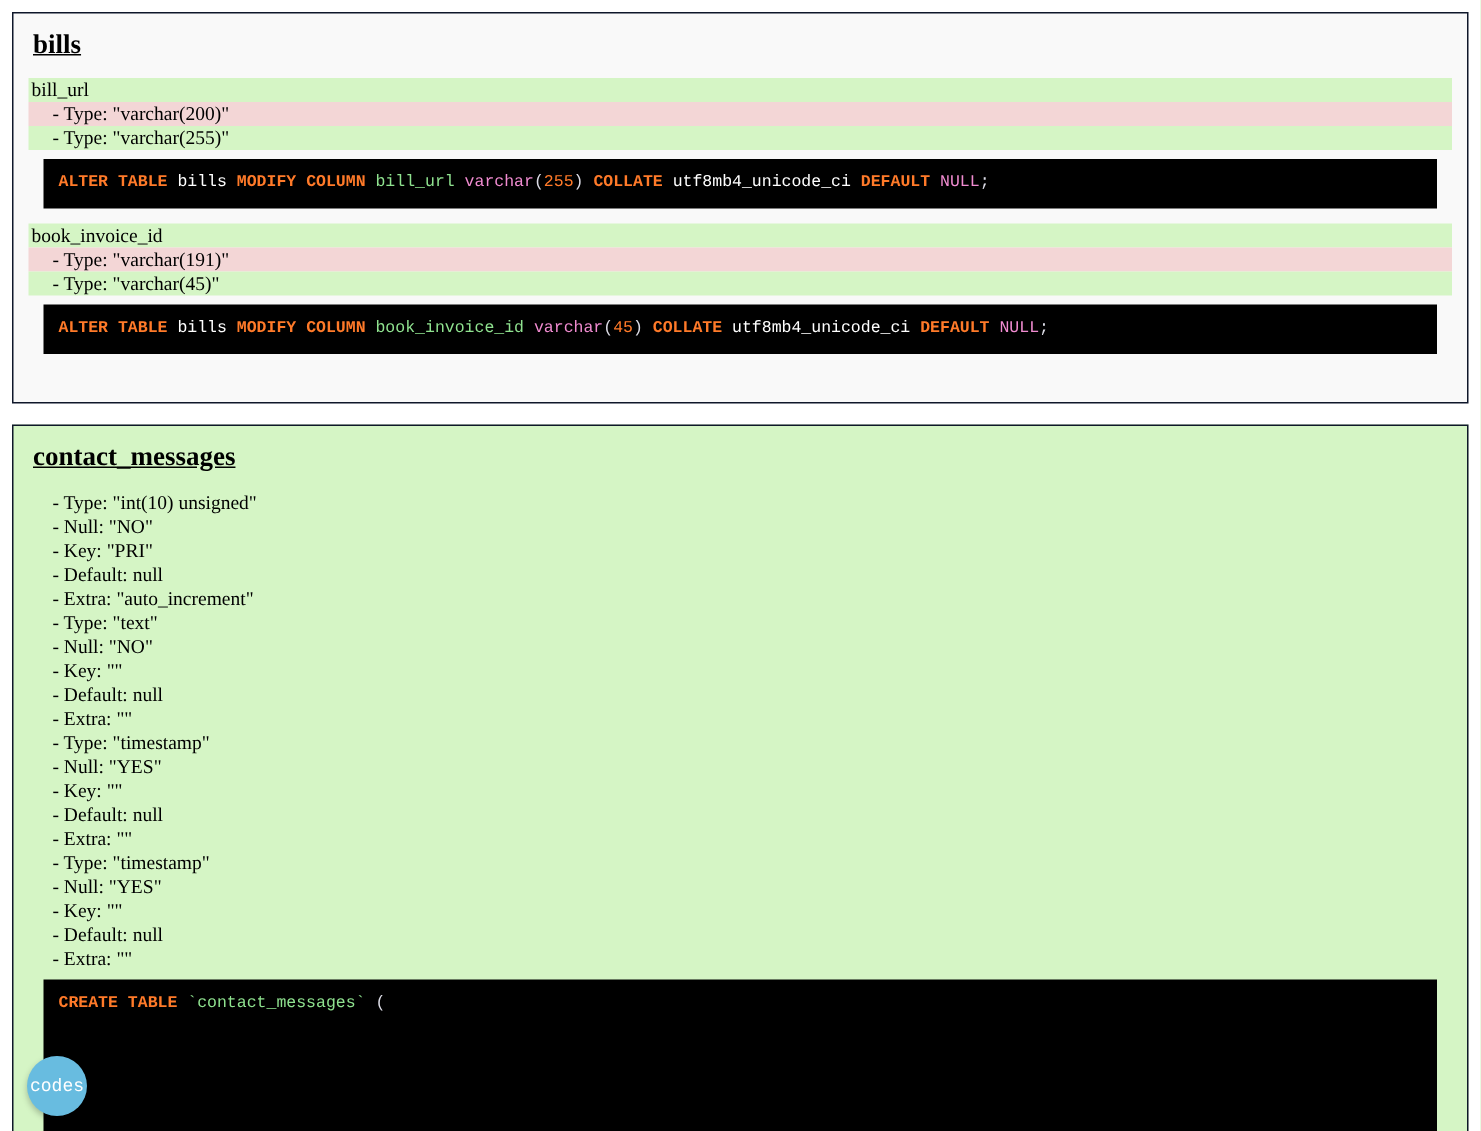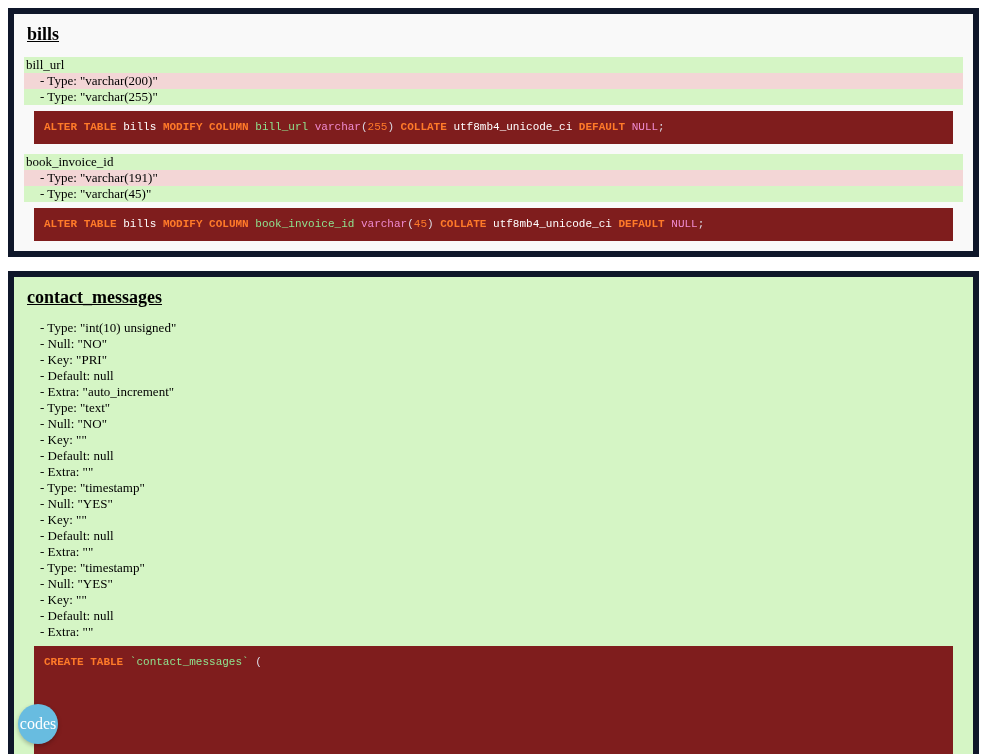--- a/index.html
+++ b/index.html
@@ -5,22 +5,22 @@
   * { box-sizing: border-box; }
   body {
     font-family: "Times New Roman", Times, serif;
     font-size: 13px;
     color: #000;
     margin: 0;
     padding: 8px;
     background: #fff;
   }
   .panel {
-    border: 6px solid #0f172a;
-    padding: 10px 10px 0 10px;
+    border: 1px solid #0f172a;
+    padding: 10px 10px 22px 10px;
     margin-bottom: 14px;
     background: #f9f9f9;
   }
   .panel.added {
     background: #d5f5c5;
   }
   .panel h2 {
     font-size: 18px;
     font-weight: bold;
     text-decoration: underline;
@@ -35,21 +35,21 @@
   .col-name.changed { background: #d5f5c5; }
   .prop {
     font-size: 13px;
     margin: 0;
     padding: 0 2px 0 16px;
   }
   .prop.removed { background: #f3d6d6; }
   .prop.added { background: #d5f5c5; }
   
   .code {
-    background: #7f1d1d;
+    background: #000000;
     font-family: Menlo, Consolas, "Courier New", monospace;
     font-size: 11px;
     color: #dcdce6;
     padding: 8px 10px;
     margin: 6px 10px 10px 10px;
     line-height: 1.55;
     white-space: pre;
     overflow-x: auto;
   }
   .tok-kw   { color: #ff7a29; font-weight: bold; } 
@@ -63,22 +63,22 @@
   
   .fab {
     position: fixed;
     left: 18px;
     bottom: 10px;
     width: 40px;
     height: 40px;
     border-radius: 50%;
     background: #68bce0;
     color: #fff;
-    font-family: Liberation Serif, serif;
-    font-size: 16px;
+    font-family: Liberation Mono, monospace;
+    font-size: 12px;
     display: flex;
     align-items: center;
     justify-content: center;
     box-shadow: 0 2px 4px rgba(0,0,0,0.25);
     cursor: pointer;
     user-select: none;
     text-align: center;
   }
 </style>
 </head>

